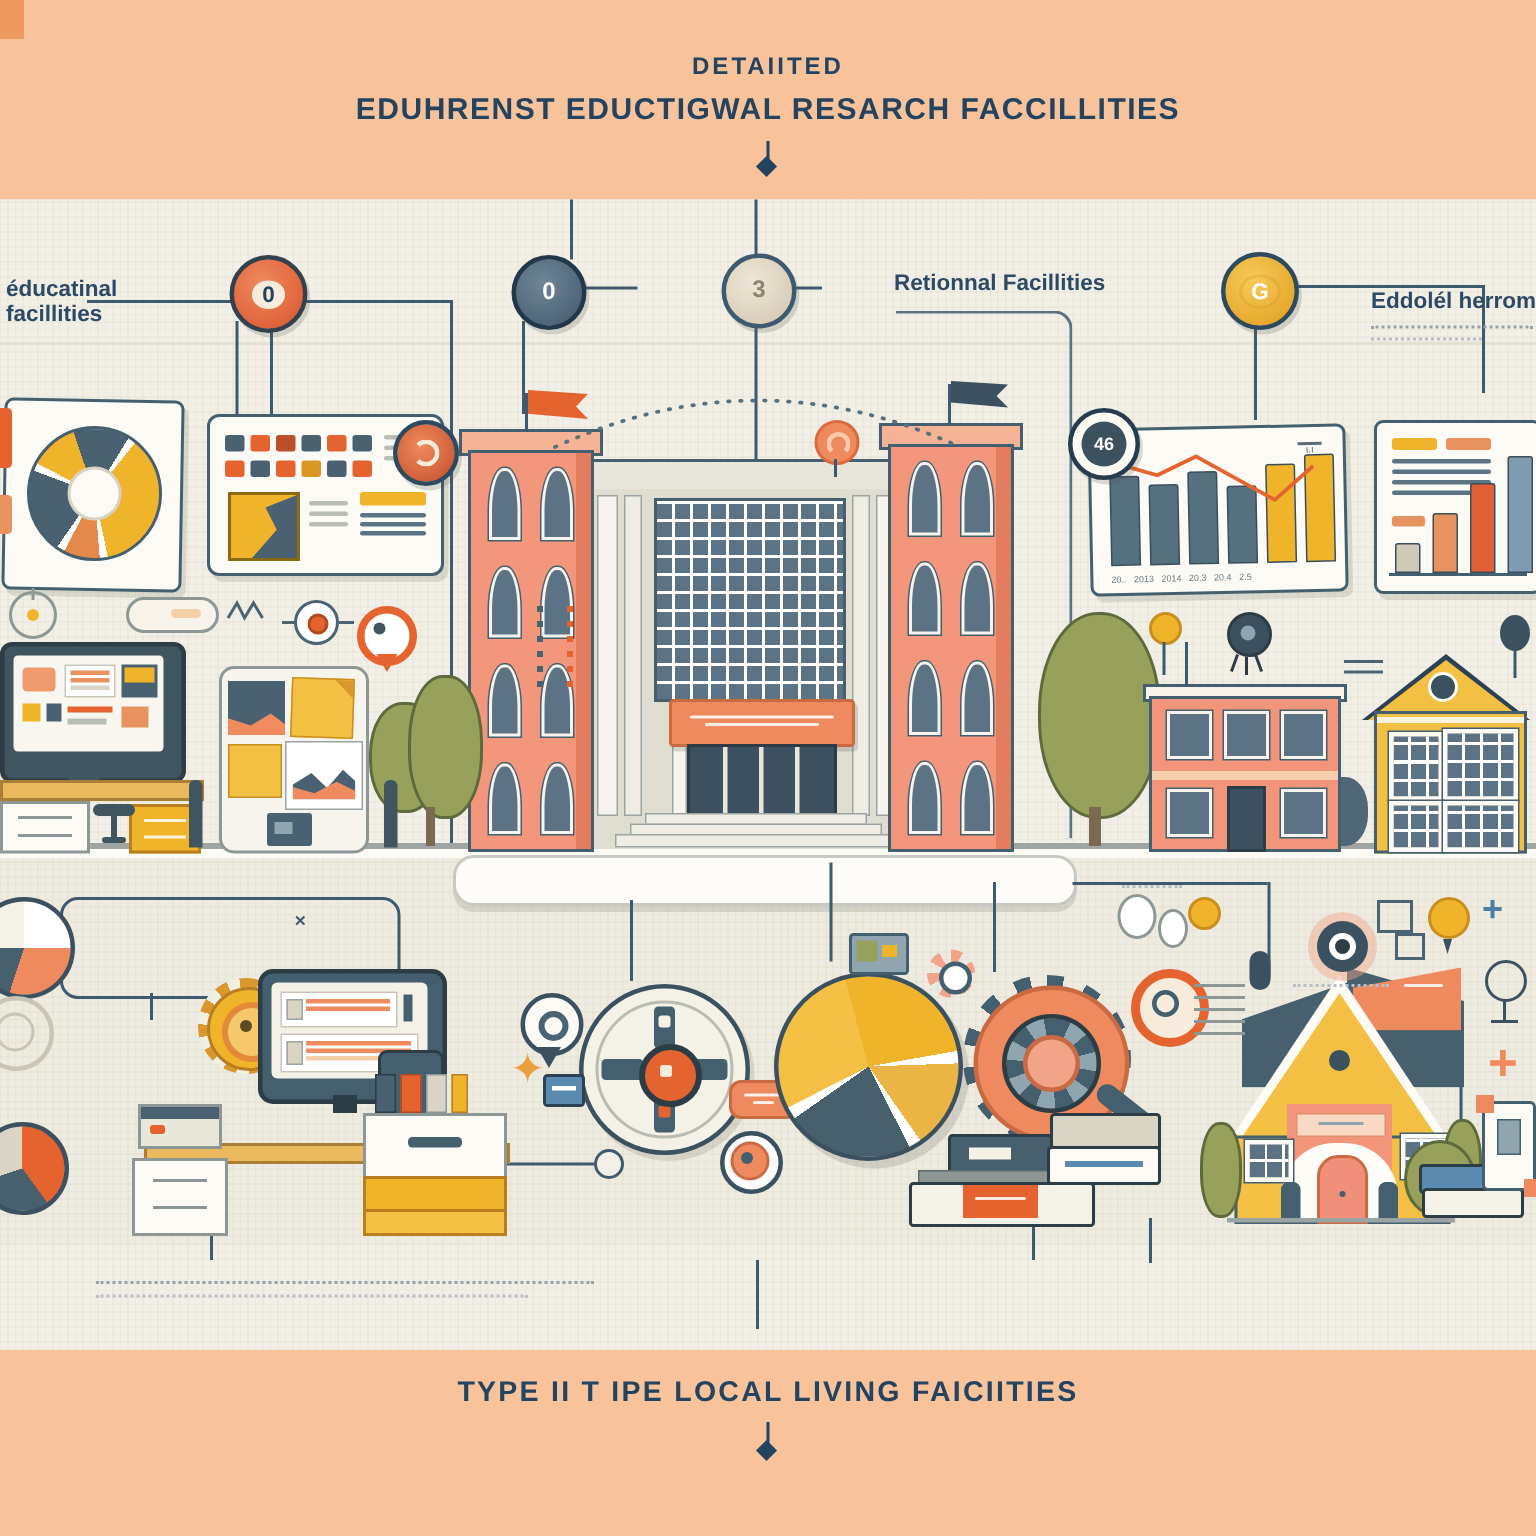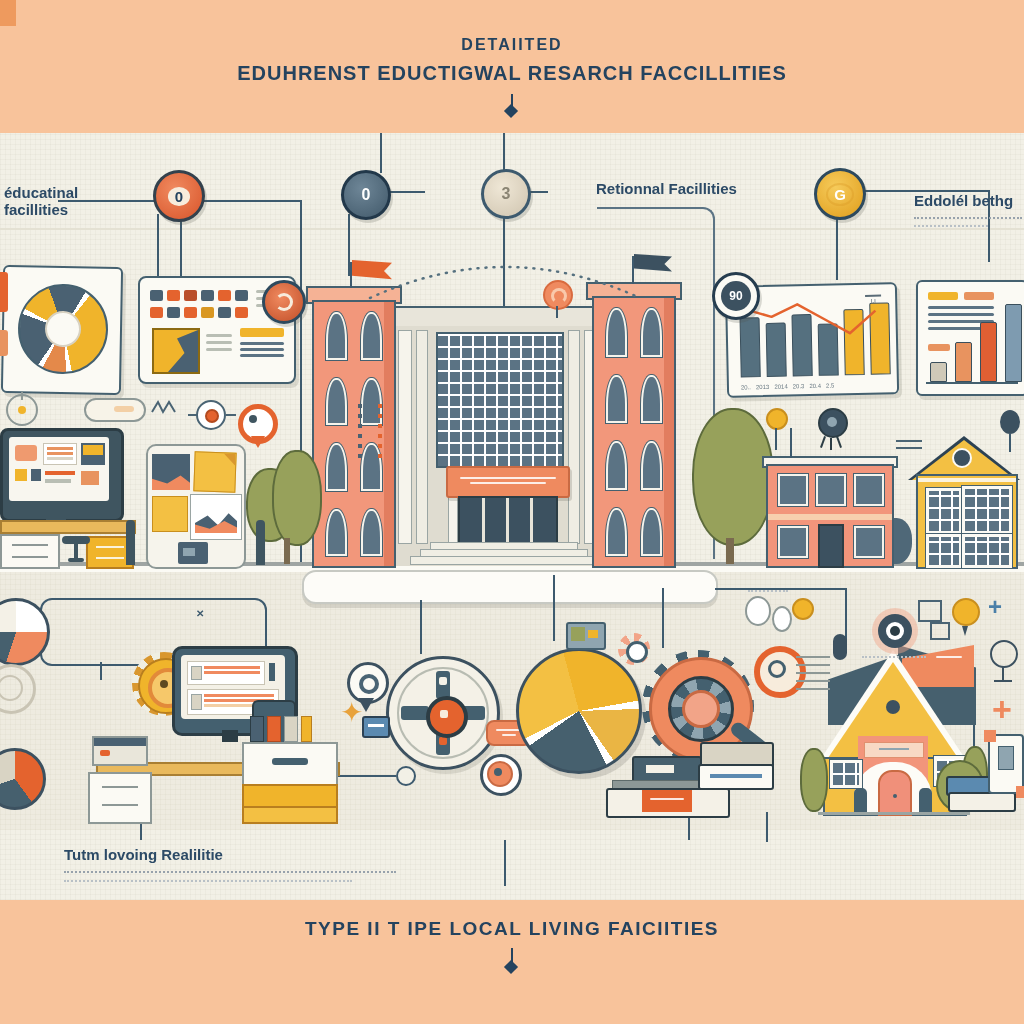--- a/index.html
+++ b/index.html
@@ -70,39 +70,39 @@
   <div class="a ln vln" style="left:988px;top:190px;height:72px;"></div>
   <div class="a ln vln" style="left:836px;top:214px;height:66px;"></div>
   <div class="a" style="left:597px;top:207px;width:116px;height:350px;border-top:2px solid #5B7384;border-right:2px solid #5B7384;border-top-right-radius:12px;"></div>
 
   <div class="a lbl" style="left:4px;top:184px;font-size:15px;line-height:17px;">
     <div>éducatinal</div>
     <div>facillities</div>
   </div>
   <div class="a lbl" style="left:596px;top:180px;font-size:15px;">Retionnal Facillities</div>
   <div class="a" style="left:914px;top:192px;width:110px;">
-    <div class="lbl" style="font-size:15px;white-space:nowrap;">Eddolél bethg</div>
+    <div class="lbl" style="font-size:15px;white-space:nowrap;">Eddolél herrom</div>
     <div class="dot" style="width:108px;margin-top:8px;"></div>
     <div class="dot2" style="width:74px;margin-top:6px;"></div>
   </div>
 
   <div class="a badge" style="left:153px;top:170px;width:46px;height:46px;background:radial-gradient(circle at 40% 35%,#F08A5F,#D8542A);border:3px solid #33414D;">
     <span style="background:#F7ECDC;border-radius:50%;padding:1px 7px;color:#24435F;font-size:15px;">0</span>
   </div>
   <div class="a badge" style="left:341px;top:170px;width:44px;height:44px;background:radial-gradient(circle at 40% 35%,#6E8697,#41596A);border:3px solid #22384A;color:#fff;font-size:16px;">
     <span>0</span>
   </div>
   <div class="a badge" style="left:481px;top:169px;width:44px;height:44px;background:radial-gradient(circle at 40% 35%,#EFE7D6,#CFC4AF);border:3px solid #3D5A6E;color:#8A8473;font-size:16px;">
     <span>3</span>
   </div>
   <div class="a badge" style="left:814px;top:168px;width:46px;height:46px;background:radial-gradient(circle at 40% 35%,#F6CB5B,#E09D1B);border:3px solid #2E4A5E;color:#fff;font-size:15px;">
     <span style="border:2px solid #D9972155;border-radius:50%;padding:1px 6px;">G</span>
   </div>
   <div class="a badge" style="left:712px;top:272px;width:42px;height:42px;background:#FBFAF4;border:3px solid #263D4F;z-index:5;">
-    <span style="background:#3C5160;color:#fff;border-radius:50%;width:30px;height:30px;display:flex;align-items:center;justify-content:center;font-size:12px;">90</span>
+    <span style="background:#3C5160;color:#fff;border-radius:50%;width:30px;height:30px;display:flex;align-items:center;justify-content:center;font-size:12px;">46</span>
   </div>
 
   <div class="a panel" style="left:2px;top:266px;width:116px;height:124px;transform:rotate(1deg);">
     <div class="a" style="left:14px;top:16px;width:86px;height:86px;border-radius:50%;border:2px solid #44606F;background:conic-gradient(from -20deg,#4A6172 0 14%,#fff 14% 16%,#F0B42B 16% 52%,#fff 52% 54%,#E4894A 54% 63%,#fff 63% 65%,#4A6172 65% 86%,#fff 86% 88%,#F0B42B 88% 100%);">
       <div class="a" style="left:25px;top:25px;width:32px;height:32px;border-radius:50%;background:#FBFAF4;border:2px solid #D8D2C2;"></div>
     </div>
   </div>
   <div class="a" style="left:0;top:272px;width:8px;height:40px;background:#E4632E;border-radius:0 3px 3px 0;"></div>
   <div class="a" style="left:0;top:330px;width:8px;height:26px;background:#E8935F;border-radius:0 3px 3px 0;"></div>
 
@@ -572,21 +572,20 @@
     <div class="a" style="left:2px;top:38px;width:18px;height:2px;background:#3C5160;"></div>
   </div>
   <div class="a" style="left:992px;top:694px;color:#EF8A5F;font-size:34px;font-weight:bold;line-height:30px;">+</div>
   <div class="a" style="left:988px;top:734px;width:32px;height:56px;background:#FBFAF4;border:2px solid #44606F;border-radius:4px;">
     <div class="a" style="left:-6px;top:-6px;width:12px;height:12px;background:#EF8A5F;"></div>
     <div class="a" style="right:-6px;bottom:-6px;width:12px;height:12px;background:#EF8A5F;"></div>
     <div class="a" style="left:8px;top:10px;width:14px;height:22px;background:#8FA5B0;border:1px solid #44606F;"></div>
   </div>
 
   <div class="a" style="left:64px;top:846px;">
-    <div class="lbl" style="font-size:15px;">Tutm lovoing Realilitie</div>
     <div class="dot" style="width:332px;margin-top:8px;"></div>
     <div class="dot2" style="width:288px;margin-top:7px;"></div>
   </div>
 
   <div class="a band" style="top:900px;height:124px;">
     <div class="a title" style="top:18px;font-size:19px;letter-spacing:1.5px;">TYPE II T IPE LOCAL LIVING FAICIITIES</div>
     <div class="a stem" style="left:511px;top:48px;height:16px;"></div>
     <div class="a diamond" style="left:506px;top:62px;"></div>
   </div>
 

